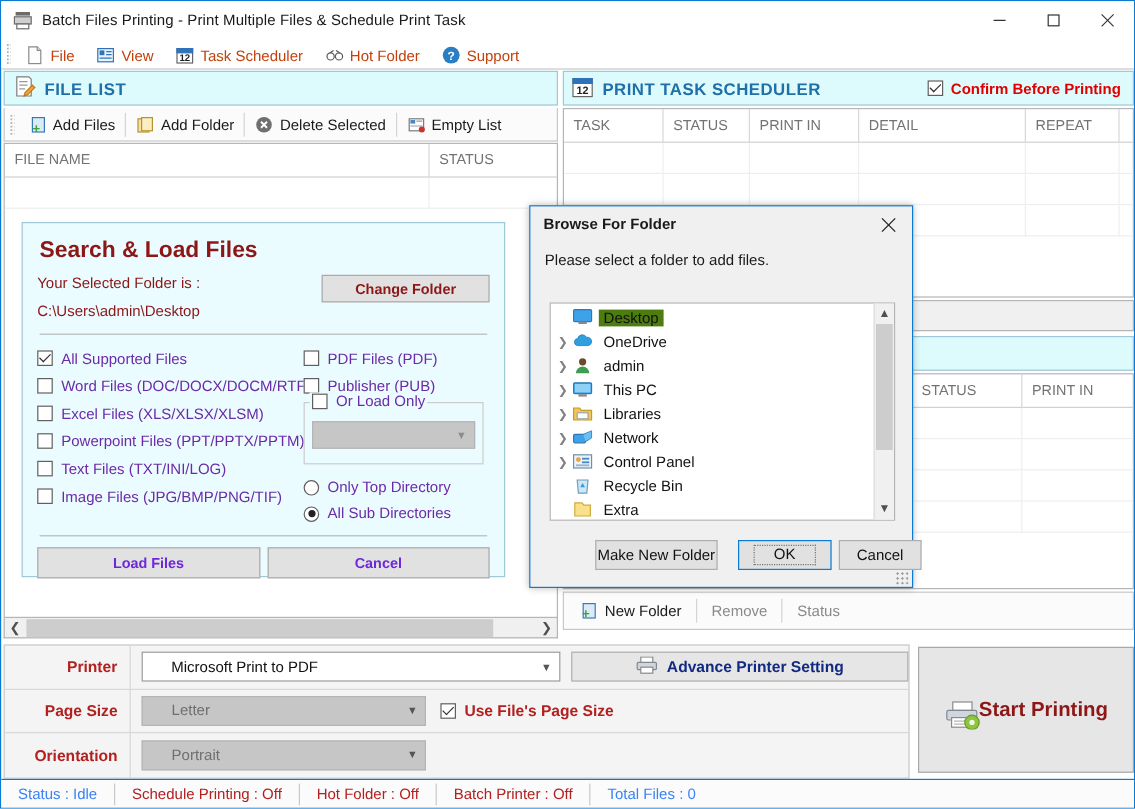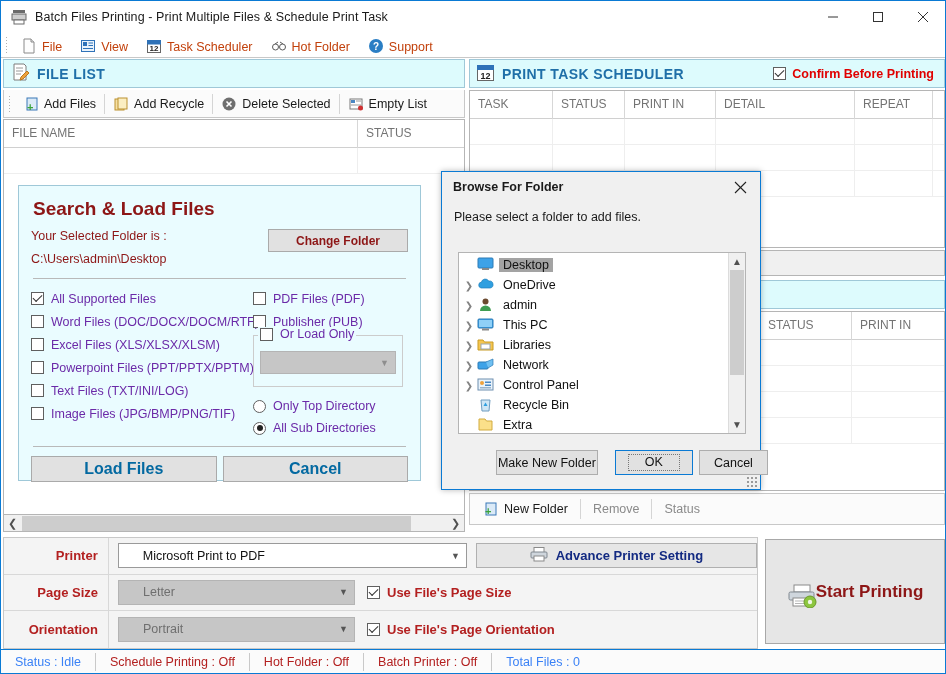--- a/index.html
+++ b/index.html
@@ -184,21 +184,21 @@
   .radio-row { display: flex; align-items: center; gap: 7px; height: 22px; }
   .radio {
     width: 13px; height: 13px; border: 1px solid #5f5f5f; border-radius: 50%; background: #fff;
     display: flex; align-items: center; justify-content: center; flex: 0 0 auto;
   }
   .radio.on::after { content:""; width: 6px; height: 6px; border-radius: 50%; background: #222; }
   .sc-hr2 { height: 1px; background: #b9b9b9; margin: 7px 2px 9px 2px; }
   .sc-btns { display: flex; gap: 6px; }
   .btn-wide {
     flex: 1; height: 26px; background: #e1e1e1; border: 1px solid #aaaaaa;
-    color: #0369a1; font-weight: bold; font-size: 16px;
+    color: #6d28d9; font-weight: bold; font-size: 12px;
     display: flex; align-items: center; justify-content: center;
   }
 
   
   .bottom {
     position: absolute; left: 2px; top: 536px; width: 942px; height: 112px;
   }
   .set-table {
     position: absolute; left: 0; top: 0; width: 755px; height: 112px;
     border: 1px solid #c8c8c8; background: #f4f4f4;
@@ -257,21 +257,21 @@
   .tree-box {
     position: absolute; left: 16px; top: 80px; width: 288px; height: 182px;
     background: #ffffff; border: 1px solid #b4b4b4;
     display: flex;
   }
   .tree { flex: 1; padding: 2px 0 0 2px; overflow: hidden; }
   .tnode { display: flex; align-items: center; height: 20px; font-size: 12.5px; color: #111; }
   .tnode .exp { width: 16px; text-align: center; color: #828282; font-size: 10px; }
   .tnode .tico { width: 18px; height: 16px; position: relative; flex: 0 0 auto; margin-right: 4px; }
   .tnode .tlabel { padding: 0 4px; }
-  .tnode.sel .tlabel { background: #a3a3a3; text-align: right; }
+  .tnode.sel .tlabel { background: #4d7c0f; text-align: right; }
   .vscroll { width: 17px; background: #f0f0f0; border-left: 1px solid #dcdcdc; display: flex; flex-direction: column; }
   .vs-arrow { height: 17px; display: flex; align-items: center; justify-content: center; color: #505050; font-size: 10px; }
   .vs-space { flex: 1; position: relative; }
   .vs-thumb { position: absolute; left: 1px; right: 1px; top: 0; height: 105px; background: #cdcdcd; }
   .dlg-btns { position: absolute; left: 16px; top: 278px; width: 272px; display: flex; align-items: center; margin-left: 38px; }
   .dlg-btn {
     height: 25px; background: #e1e1e1; border: 1px solid #adadad;
     display: flex; align-items: center; justify-content: center;
     font-size: 12.5px; color: #111;
   }
@@ -406,21 +406,21 @@
       </div>
       <div class="tb-sep"></div>
 
       <div class="tb-btn">
         <span class="mi-ico">
           <svg width="16" height="16" viewBox="0 0 16 16">
               <rect x="2" y="3" width="9" height="11" fill="#f6e0a5" stroke="#bb9130"></rect>
               <rect x="5" y="2" width="9" height="11" fill="#fbeec2" stroke="#bb9130"></rect>
             </svg>
         </span>
-        <span>Add Recycle</span>
+        <span>Add Folder</span>
       </div>
       <div class="tb-sep"></div>
 
       <div class="tb-btn">
         <span class="mi-ico">
           <svg width="16" height="16" viewBox="0 0 16 16">
               <circle cx="8" cy="8" r="6.5" fill="#6f6f6f"></circle>
               <path d="M5.5 5.5 L10.5 10.5 M10.5 5.5 L5.5 10.5" stroke="#fff" stroke-width="1.6"></path>
             </svg>
         </span>
@@ -683,24 +683,20 @@
           <span class="use-label">Use File's Page Size</span>
         </div>
       </div>
 
       <div class="set-row">
         <div class="set-label">Orientation</div>
         <div class="combo disabled" style="width:237px">
           <span>Portrait</span>
           <span class="arrow">▼</span>
         </div>
-        <div class="use-row">
-          <span class="cbox checked"></span>
-          <span class="use-label">Use File's Page Orientation</span>
-        </div>
       </div>
     </div>
 
     <div class="start-box">
       <span class="ico-printer">
         <svg width="30" height="24" viewBox="0 0 30 24">
           <rect x="7" y="1" width="16" height="7" fill="#fff" stroke="#8a8a8a"></rect>
           <rect x="2" y="8" width="25" height="8" rx="1.5" fill="#cfd6dd" stroke="#808890"></rect>
           <rect x="6" y="14" width="17" height="8" fill="#fff" stroke="#8a8a8a"></rect>
           <line x1="8" y1="17" x2="20" y2="17" stroke="#b5b5b5"></line>

